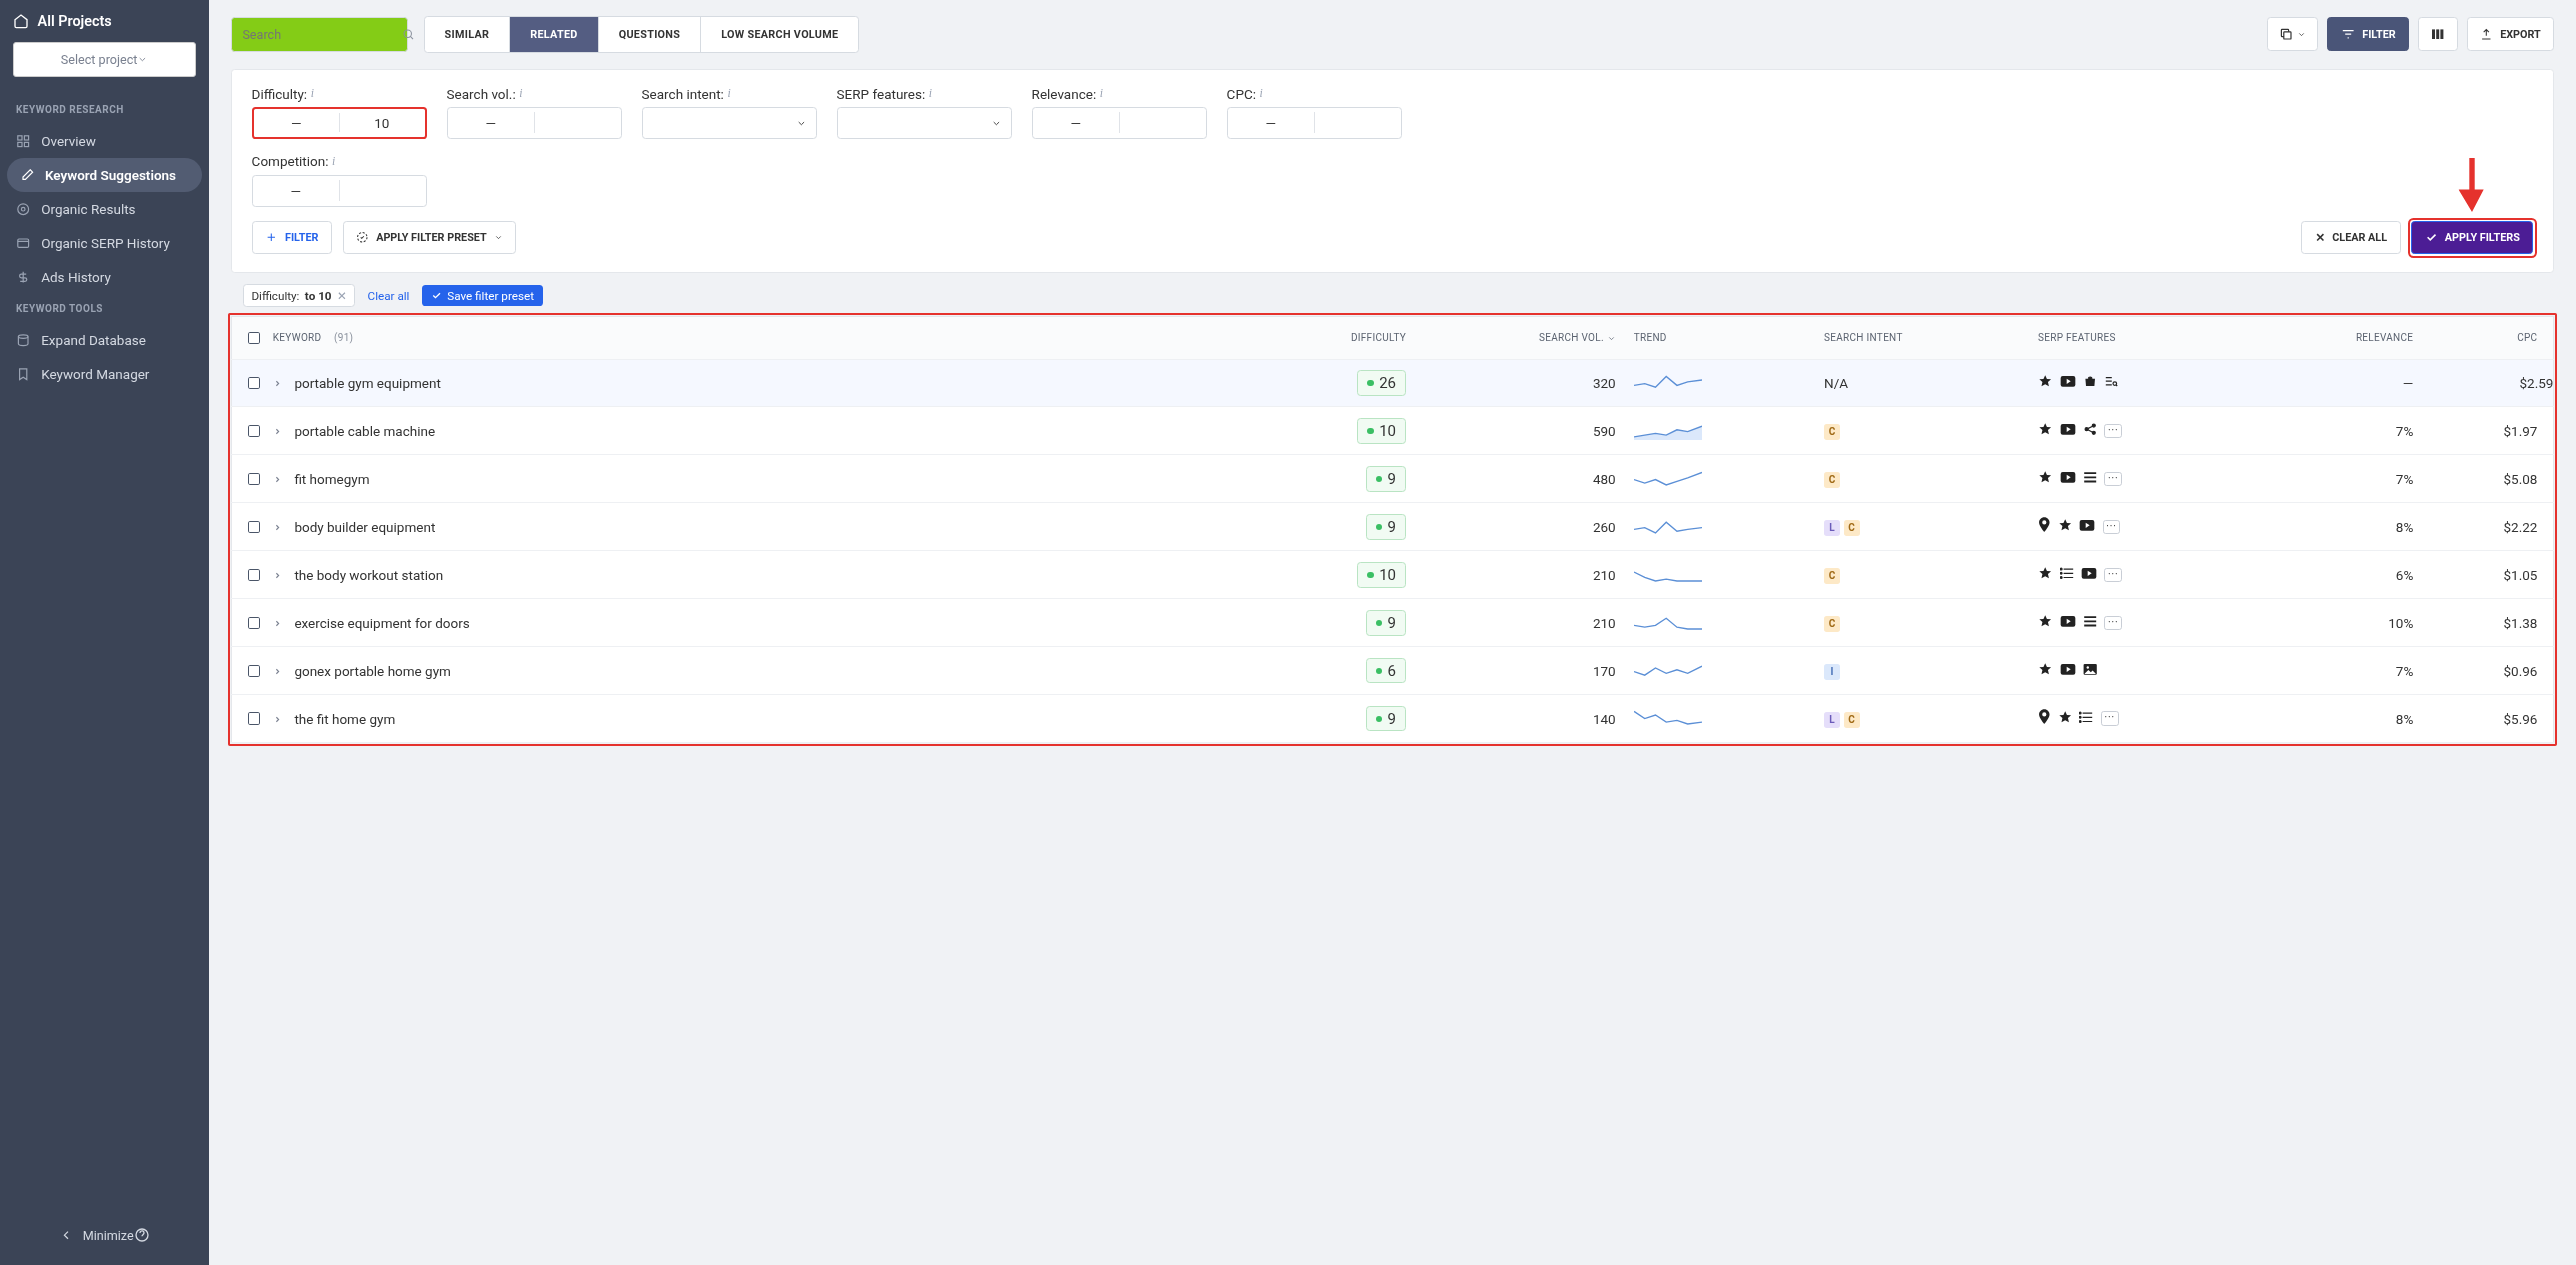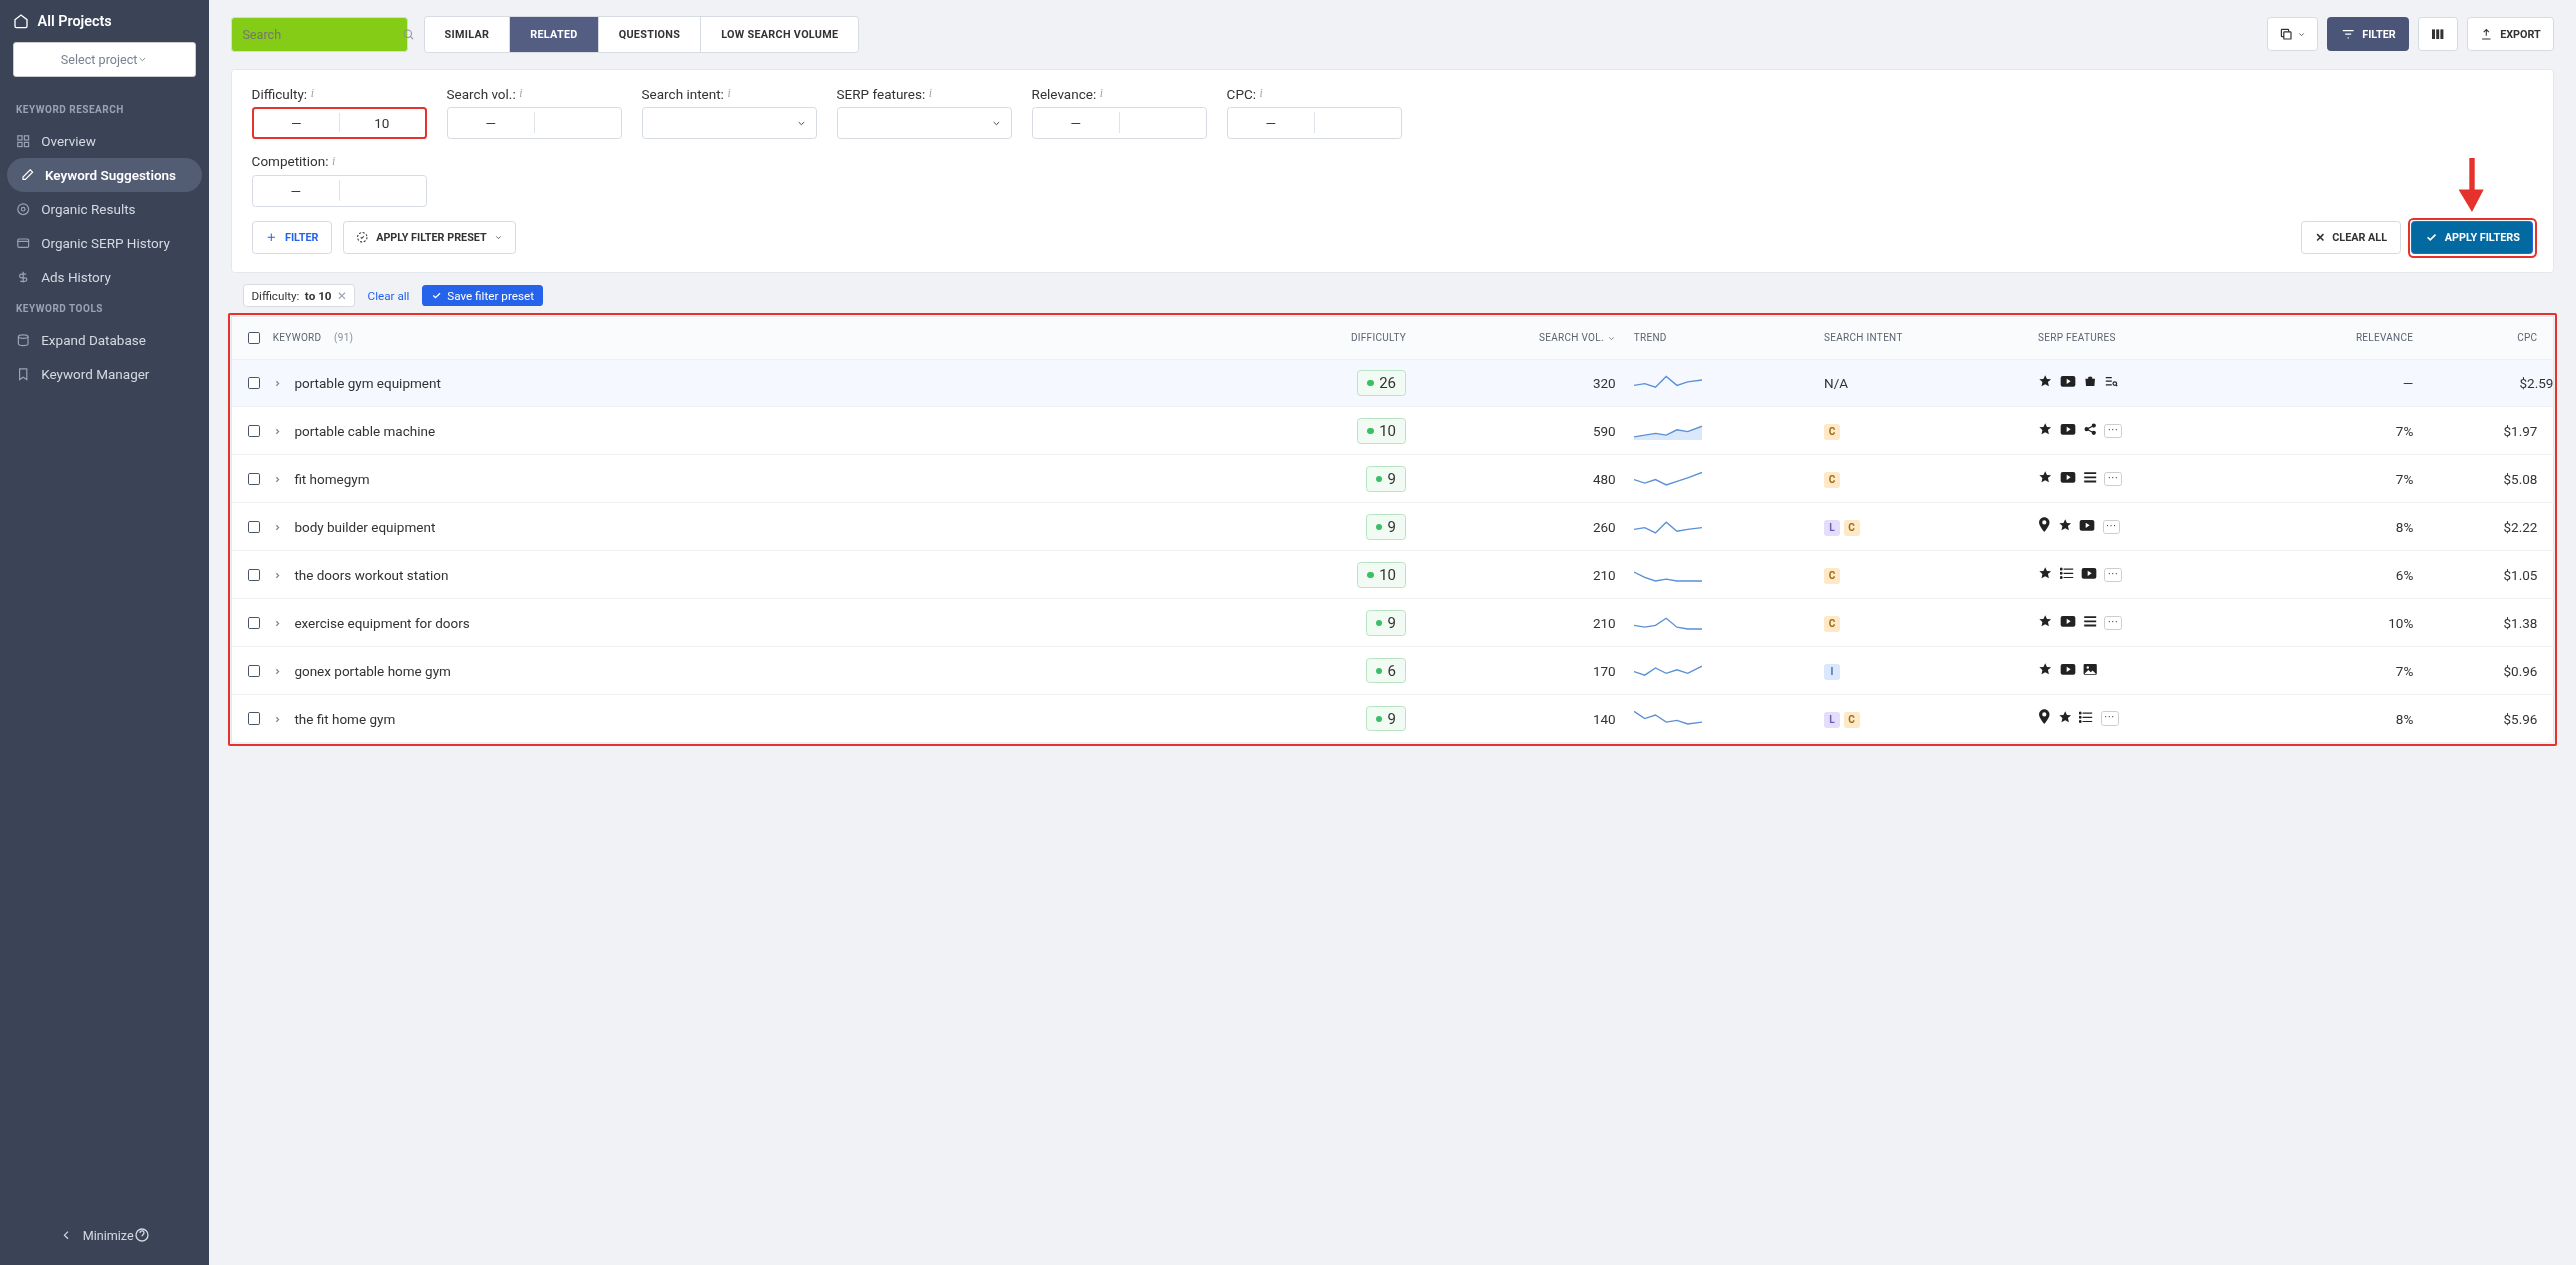--- a/index.html
+++ b/index.html
@@ -37,21 +37,21 @@
 .range-input.highlight{border:2.7px solid #e5322d}
 .range-input .sep{position:absolute;left:50%;top:4.5px;bottom:4.5px;width:0.9px;background:#e0e3e8}
 .range-input span{flex:1;text-align:center;color:#333;font-size:13.5px}
 .range-input .dash{color:#333}
 .select-input{border:0.9px solid #d6dbe1;border-radius:3.6px;height:32px;display:flex;align-items:center;justify-content:flex-end;padding:0 9px;background:#fff;cursor:pointer}
 .filter-actions{display:flex;align-items:center;gap:10.8px}
 .btn-add-filter{color:#2563eb;font-weight:700}
 .btn-add-filter svg{stroke:#2563eb}
 .spacer{flex:1}
 .btn-clear{display:flex;align-items:center;gap:5.4px;font-weight:700}
-.btn-apply{background:#0369a1;color:#fff;border-color:#2563eb}
+.btn-apply{background:#4c1d95;color:#fff;border-color:#2563eb}
 .apply-wrap{position:relative;display:inline-block}
 .apply-highlight{position:absolute;inset:-3.6px;border:2.7px solid #e5322d;border-radius:5.4px;pointer-events:none}
 .arrow-annot{position:absolute;left:50%;top:-63px;transform:translateX(-50%);color:#e5322d}
 .arrow-annot svg{width:27px;height:54px}
 .chips-row{display:flex;align-items:center;gap:12.6px;padding:3.6px 0 9px 12.6px;font-size:11.7px}
 .chip{border:0.9px solid #d6dbe1;background:#fff;border-radius:3.6px;padding:3.6px 7.2px;display:inline-flex;align-items:center;gap:5.4px}
 .chip .x{color:#9aa3b3}
 .link{color:#2563eb;cursor:pointer}
 .chip-save{background:#2563eb;color:#fff;border-color:#2563eb;border-radius:3.6px;padding:3.6px 9px;display:inline-flex;align-items:center;gap:5.4px;cursor:pointer}
 .table-wrap{position:relative}
@@ -538,21 +538,21 @@
     <td class="td right">8%</td>
     <td class="td right" style="padding-right:16px">$2.22</td>
           </tr>
           <tr>
     <td class="td col-kw">
               <div class="row-head">
       <span class="chk"></span>
       <span class="expand-ic"><svg width="9" height="9" viewBox="0 0 24 24" fill="none" stroke="#7a8190" stroke-width="3">
                     <path d="M9 6l6 6-6 6"></path>
                   </svg></span>
-      <span>the doors workout station</span>
+      <span>the body workout station</span>
     </div>
             </td>
     <td class="td center"><span class="diff-pill"><span class="dot-green"></span>10</span></td>
     <td class="td right">210</td>
     <td class="td"><svg class="trend-spark" viewBox="0 0 76 24">
                 <path d="M0 10 L12 16 L24 20 L36 18 L48 20 L60 20 L76 20" fill="none" stroke="#5b8fd6" stroke-width="1.5"></path>
               </svg></td>
     <td class="td"><span class="intent-pill intent-C">C</span></td>
     <td class="td">
               <div class="serp-icons">

